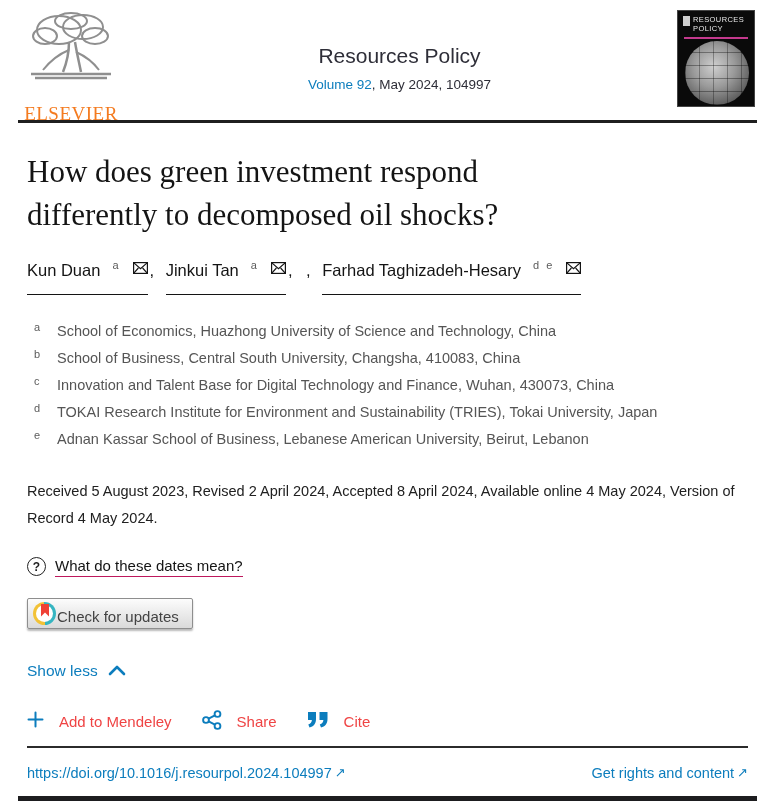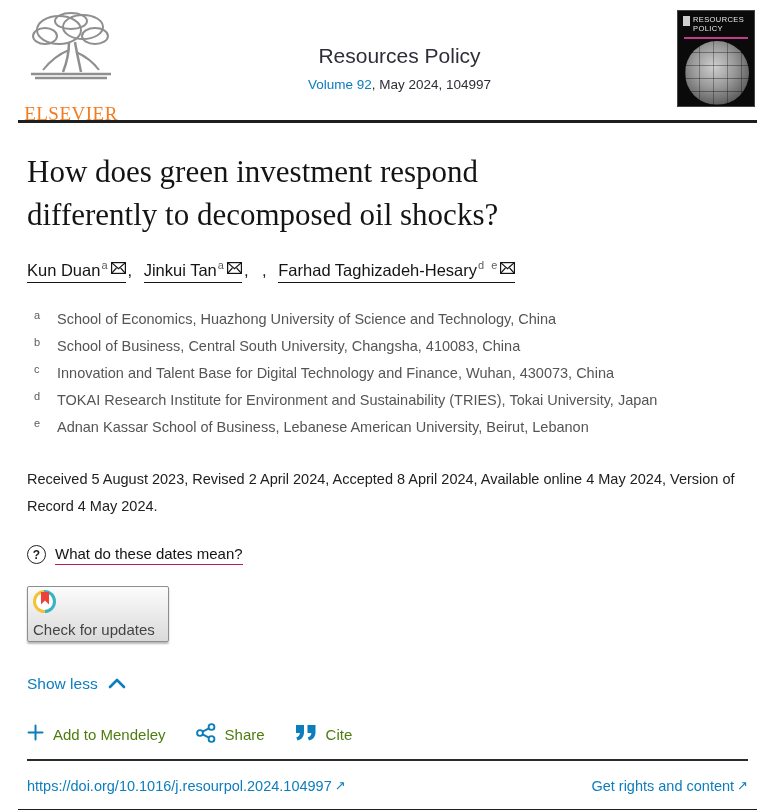--- a/index.html
+++ b/index.html
@@ -42,62 +42,62 @@
   .divider-heavy { height:3px; background:#1f1f1f; margin:0 18px; }
   
   .content { padding:0 27px; }
   .article-title {
     font-family:"Liberation Serif","DejaVu Serif",serif;
     font-size:31px; line-height:43px; font-weight:400; color:#141414;
     margin-top:27px;
   }
   .authors { margin-top:25px; font-size:16.5px; color:#141414; }
   .author {
-    display:inline-flex; align-items:center; gap:1px; cursor:pointer;
-    border-bottom:1px solid #141414; padding-bottom:2px;
+    display:inline-flex; align-items:center; gap:12px; cursor:pointer;
+    border-bottom:1px solid #141414; padding-bottom:14px;
   }
   .author .sups { font-size:11px; color:#5c5c5c; position:relative; top:-6px; letter-spacing:2px; }
   .author svg { position:relative; top:-2px; }
   .author-sep { margin:0 7px 0 2px; }
   .affils { list-style:none; margin-top:23px; font-size:14.5px; line-height:26.5px; color:#555555; }
   .affils li { position:relative; padding-left:30px; margin-bottom:0.5px; }
   .affils .aff-label { position:absolute; left:7px; top:-4px; font-size:11px; color:#5c5c5c; }
   .dates { margin-top:25px; font-size:14.5px; line-height:27px; color:#212121; max-width:720px; }
   .dates-help { display:inline-flex; align-items:center; gap:9px; margin-top:25px; cursor:pointer; }
   .q-icon {
     width:19px; height:19px; border:1.6px solid #212121; border-radius:50%;
     display:inline-flex; align-items:center; justify-content:center;
     font-size:12px; font-weight:bold; color:#212121; flex:none;
   }
   .dates-help-label {
     font-size:15px; color:#141414; border-bottom:1px solid #be185d; padding-bottom:2px;
   }
   .check-updates {
-    display:inline-flex; align-items:flex-start; gap:8px; margin-top:21px;
+    display:inline-flex; align-items:flex-end; gap:1px; margin-top:21px;
     border:1px solid #8e8e8e; border-radius:2px;
     background:linear-gradient(#fcfcfc,#dadada);
     box-shadow:0 2px 2px rgba(0,0,0,0.28);
-    padding:3px 13px 3px 5px; cursor:pointer;flex-direction:column;
+    padding:3px 13px 3px 5px; cursor:pointer;
   }
   .crossmark { width:23px; height:23px; border-radius:50%; position:relative; flex:none;
     background:conic-gradient(#35b5c1 0 50%, #f2c237 50% 100%); }
   .crossmark .cm-inner {
     position:absolute; left:3px; top:3px; width:17px; height:17px; border-radius:50%; background:#fff;
   }
   .crossmark .cm-ribbon {
     position:absolute; left:8px; top:2px; width:8px; height:13px; background:#ef4136;
     clip-path:polygon(0 0, 100% 0, 100% 100%, 50% 70%, 0 100%);
   }
   .check-updates-label { font-size:15px; color:#434343; }
   .show-less { display:inline-flex; align-items:center; gap:10px; margin-top:33px;
     font-size:15.5px; color:#0c7dbd; cursor:pointer; }
   
   .actions { display:flex; align-items:center; gap:30px; margin-top:30px; }
-  .action-item { display:inline-flex; align-items:center; gap:9px; cursor:pointer;
-    font-size:15px; color:#4d7c0f;justify-content:center; }
+  .action-item { display:inline-flex; align-items:center; gap:15px; cursor:pointer;
+    font-size:15px; color:#ef4444;justify-content:center; }
   .rule-thin { height:2px; background:#2b2b2b; margin:13px 27px 0 27px; }
   
   .doi-row { display:flex; justify-content:space-between; align-items:center;
     padding:17px 27px 12px 27px; font-size:14.5px; }
   .ext-arrow { font-size:13px; position:relative; top:-1px; margin-left:3px; }
   .bottom-bar { height:5px; background:#1d1d1f; margin:3px 18px 0 18px; }
 </style>
 </head>
 <body>
 

